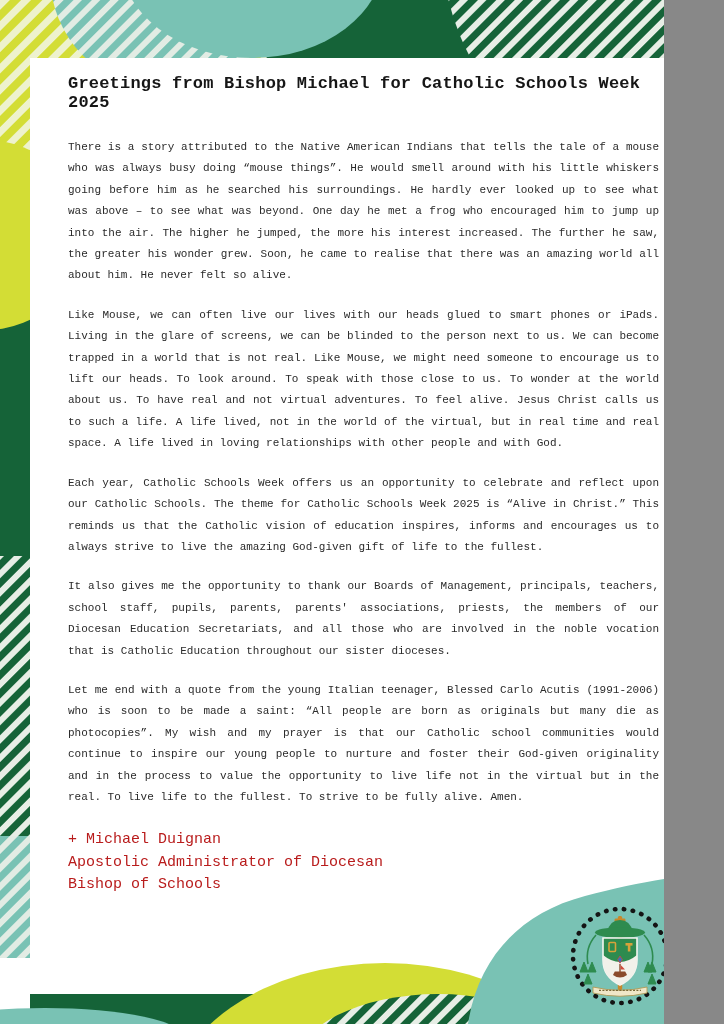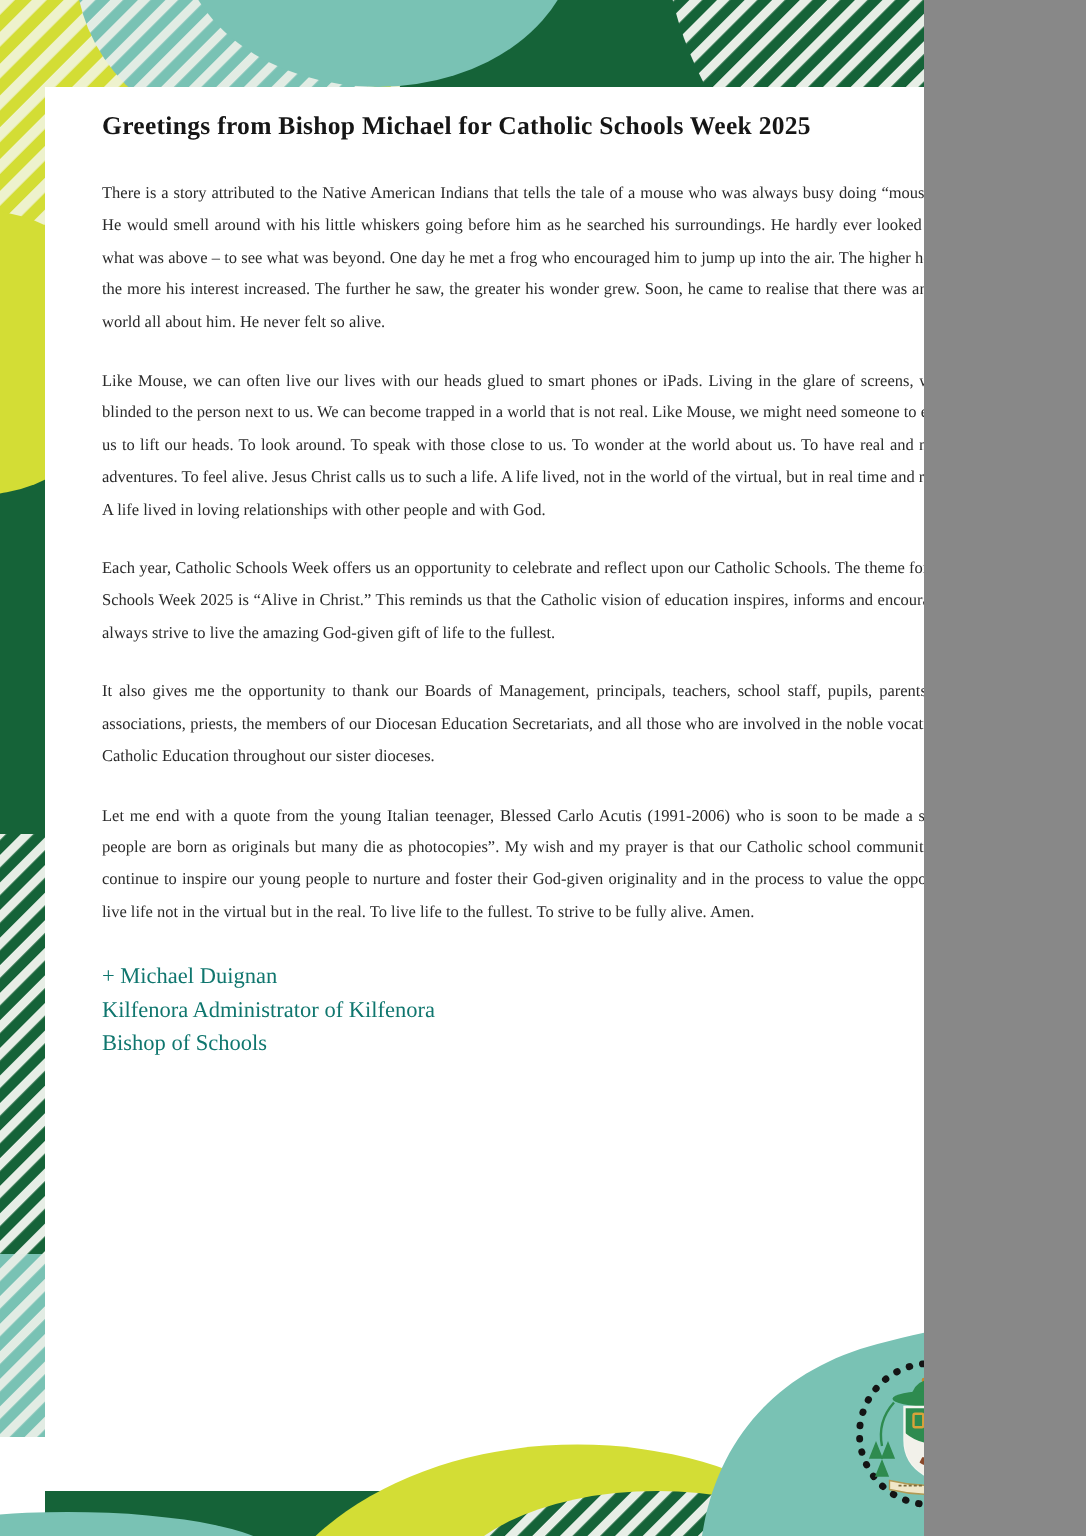--- a/index.html
+++ b/index.html
@@ -1,21 +1,21 @@
 <!DOCTYPE html>
 <html style="--dark_green: #156338; --chartreuse: #d3dd35; --pale_yellow_stripe: #eef2cd; --teal: #79c2b4; --pale_stripe: #e7eee6; --paper: #ffffff; --crest_gold: #c8882a; --crest_green: #2e8b4f;"><head>
 <meta charset="utf-8">
 <style>
   html,body{margin:0;padding:0;background:#888;}
   #page{
     position:relative;
-    width:616px;height:1024px;
+    width:664px;height:1024px;
     overflow:hidden;
     background:var(--dark_green,#156338);
-    font-family:Liberation Serif, serif;
+    font-family:Liberation Mono, monospace;
   }
   svg{display:block;}
   .decor-bg{position:absolute;left:0;top:0;z-index:0;}
   .decor-fg{position:absolute;left:0;top:0;z-index:2;pointer-events:none;}
   #paper{
     position:absolute;left:30px;top:58px;width:667px;height:936px;
     background:var(--paper,#ffffff);
     z-index:1;
     box-sizing:border-box;
     padding:16px 38px 0 38px;
@@ -26,21 +26,21 @@
     letter-spacing:.2px;
     margin:0 0 25px 0;
   }
   .body-text p{
     font-size:11px;line-height:21.4px;color:#2a2a2a;
     text-align:justify;
     margin:0 0 18px 0;
   }
   .signature{margin-top:21px;}
   .signature div{
-    font-size:15px;line-height:22.5px;color:#0f766e;
+    font-size:15px;line-height:22.5px;color:#b91c1c;
   }
   
   .f-green{fill:var(--dark_green,#156338);}
   .f-chart{fill:var(--chartreuse,#d3dd35);}
   .f-teal{fill:var(--teal,#79c2b4);}
 </style>
 </head>
 <body>
 
 <div id="page">
@@ -92,21 +92,21 @@
     <h1 class="doc-title">Greetings from Bishop Michael for Catholic Schools Week 2025</h1>
     <div class="body-text">
       <p>There is a story attributed to the Native American Indians that tells the tale of a mouse who was always busy doing “mouse things”. He would smell around with his little whiskers going before him as he searched his surroundings. He hardly ever looked up to see what was above – to see what was beyond. One day he met a frog who encouraged him to jump up into the air. The higher he jumped, the more his interest increased. The further he saw, the greater his wonder grew. Soon, he came to realise that there was an amazing world all about him. He never felt so alive.</p>
       <p>Like Mouse, we can often live our lives with our heads glued to smart phones or iPads. Living in the glare of screens, we can be blinded to the person next to us. We can become trapped in a world that is not real. Like Mouse, we might need someone to encourage us to lift our heads. To look around. To speak with those close to us. To wonder at the world about us. To have real and not virtual adventures. To feel alive. Jesus Christ calls us to such a life. A life lived, not in the world of the virtual, but in real time and real space. A life lived in loving relationships with other people and with God.</p>
       <p>Each year, Catholic Schools Week offers us an opportunity to celebrate and reflect upon our Catholic Schools. The theme for Catholic Schools Week 2025 is “Alive in Christ.” This reminds us that the Catholic vision of education inspires, informs and encourages us to always strive to live the amazing God-given gift of life to the fullest.</p>
       <p>It also gives me the opportunity to thank our Boards of Management, principals, teachers, school staff, pupils, parents, parents' associations, priests, the members of our Diocesan Education Secretariats, and all those who are involved in the noble vocation that is Catholic Education throughout our sister dioceses.</p>
       <p>Let me end with a quote from the young Italian teenager, Blessed Carlo Acutis (1991-2006) who is soon to be made a saint: “All people are born as originals but many die as photocopies”. My wish and my prayer is that our Catholic school communities would continue to inspire our young people to nurture and foster their God-given originality and in the process to value the opportunity to live life not in the virtual but in the real. To live life to the fullest. To strive to be fully alive. Amen.</p>
     </div>
     <div class="signature">
       <div>+ Michael Duignan</div>
-      <div>Kilfenora Administrator of Kilfenora</div>
+      <div>Apostolic Administrator of Diocesan</div>
       <div>Bishop of Schools</div>
     </div>
   </div>
 
   <svg class="decor-fg" width="724" height="1024" viewBox="0 0 724 1024">
 
     <ellipse cx="385" cy="1115" rx="218" ry="152" class="f-chart"></ellipse>
 
     <ellipse cx="438" cy="1066" rx="142" ry="72" fill="url(#stripeGreen)"></ellipse>
 

